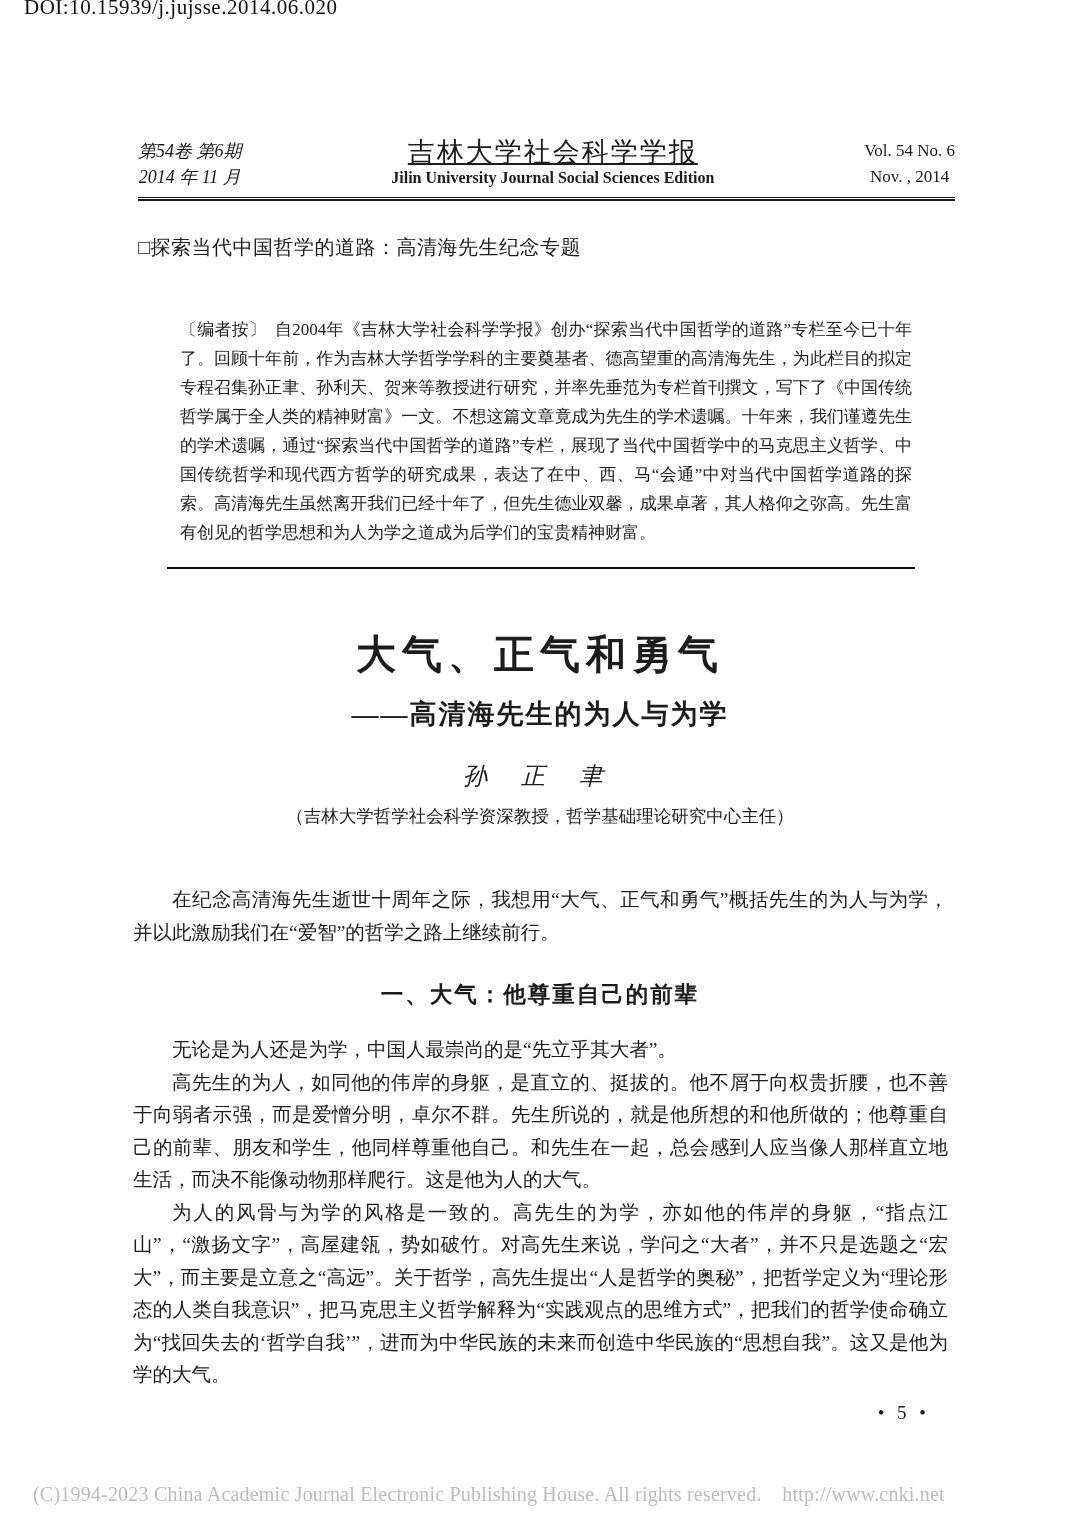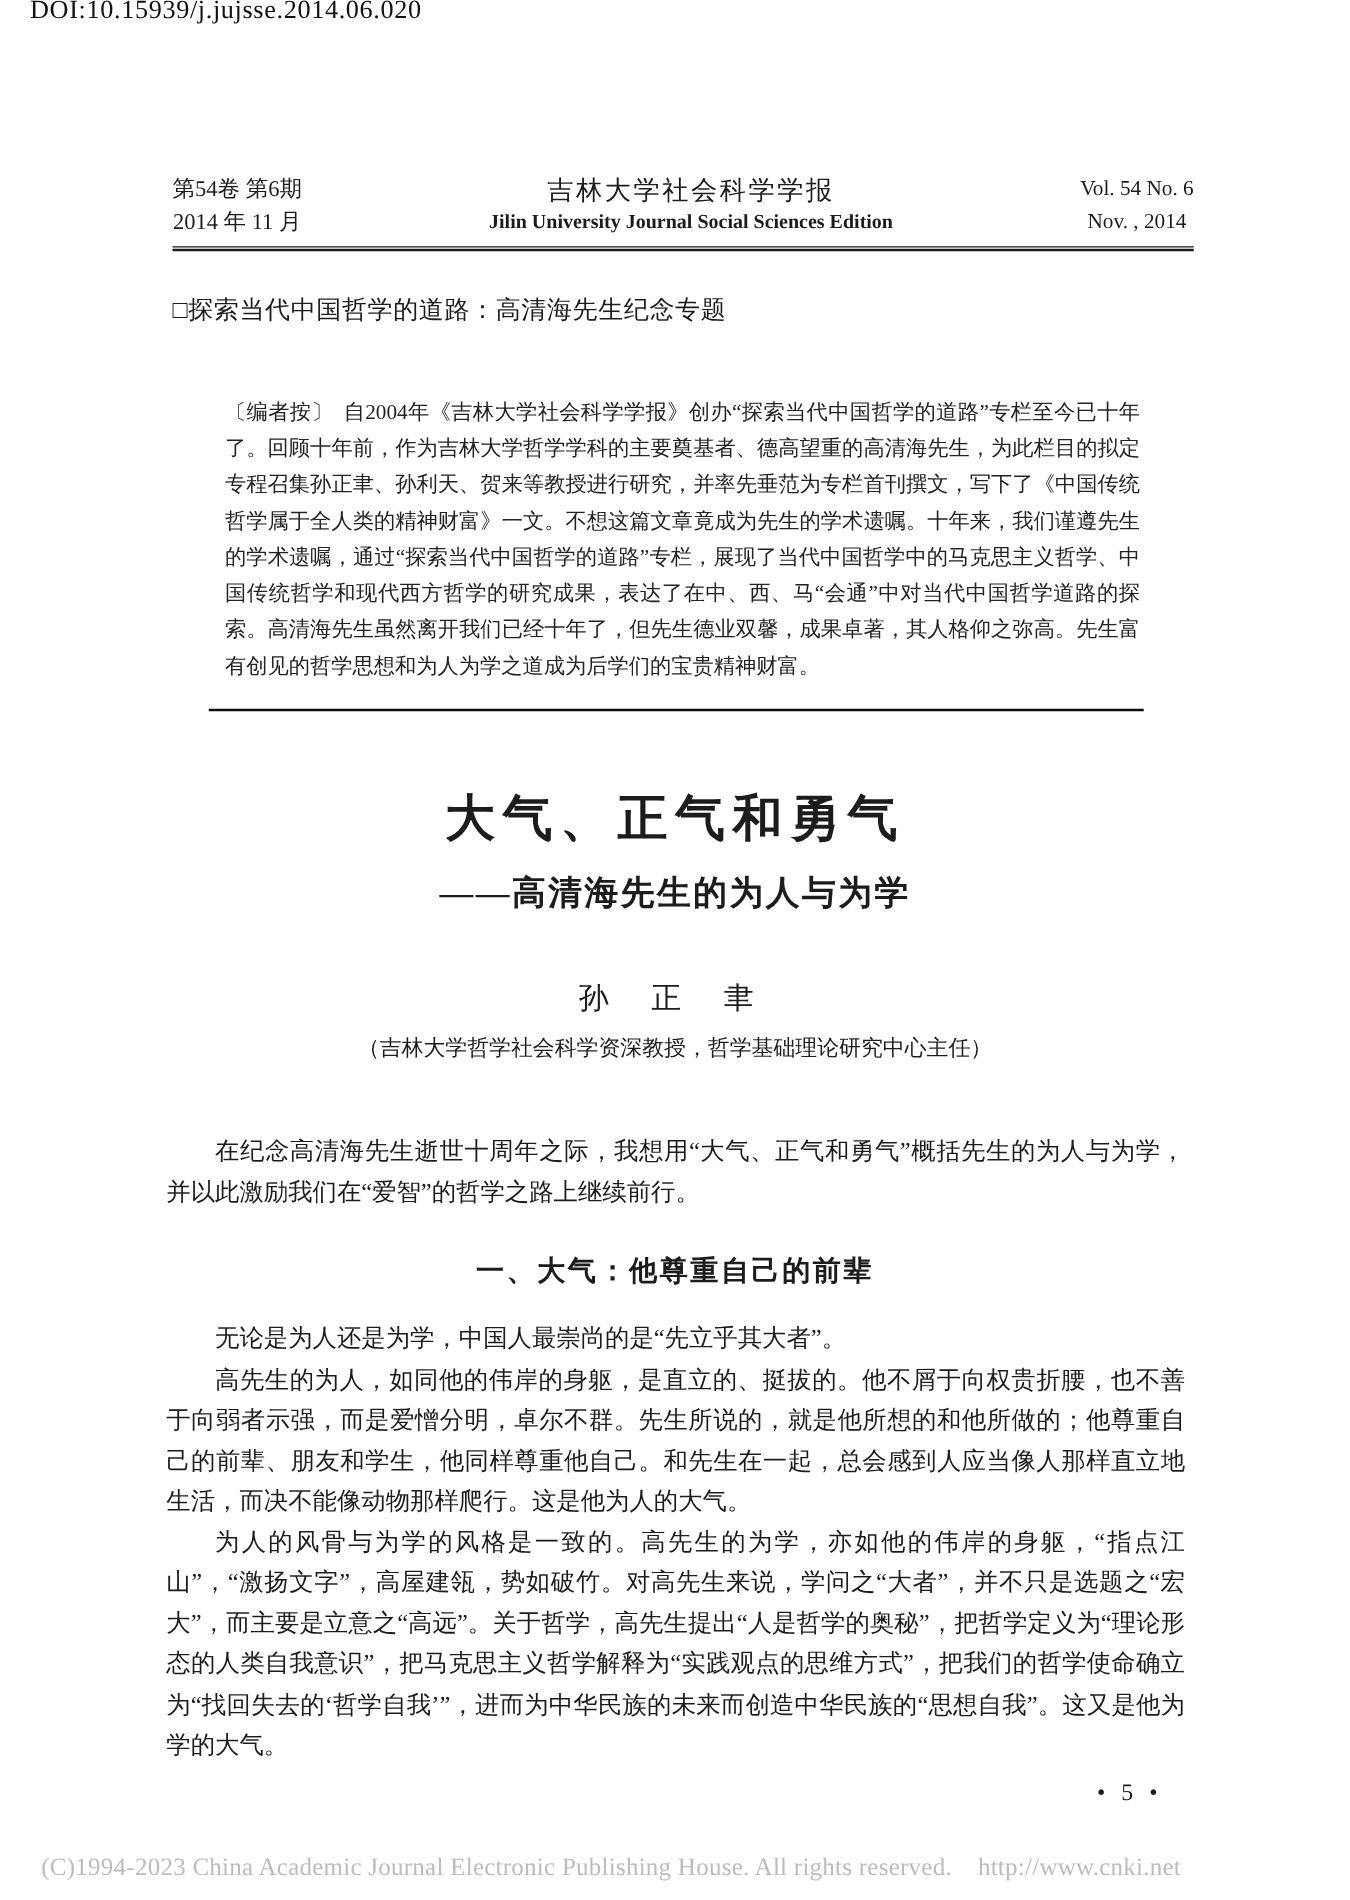--- a/index.html
+++ b/index.html
@@ -14,24 +14,24 @@
     overflow:hidden;
   }
   .doi {
     position:absolute; top:-5px; left:24px;
     font-size:21px; letter-spacing:0.5px; color:#111;
   }
   .header {
     display:flex; justify-content:space-between; align-items:center;
     margin:138px 125px 0 138px;
   }
-  .h-left { text-align:left; font-size:18px; line-height:26px; }
+  .h-left { text-align:left; font-size:18px; line-height:26px;font-style:italic; }
   .h-left .l2 { text-align:center; }
   .h-center { text-align:center; }
-  .h-center .jcn { font-size:21px; letter-spacing:2px; line-height:28px; }
+  .h-center .jcn { font-size:27px; letter-spacing:2px; line-height:28px;text-decoration:underline; }
   .h-center .jen { font-size:16px; line-height:24px;font-weight:bold; }
   .h-right { text-align:center; font-size:17px; line-height:26px; }
   .double-rule {
     margin:7px 125px 0 138px;
     height:4px;
     border-top:1px solid #1a1a1a;
     border-bottom:2px solid #1a1a1a;
   }
   .column-header {
     margin:33px 0 0 138px;
@@ -58,24 +58,25 @@
     letter-spacing:6px;
   }
   .subtitle {
     margin-top:14px;
     text-align:center;
     font-size:27px;
     font-weight:bold;
     letter-spacing:2px;
   }
   .author {
-    margin-top:50px;
+    margin-top:28px;
     text-align:center;
     font-size:24px;
     letter-spacing:14px;
+    font-style:italic;
   }
   .affiliation {
     margin-top:12px;
     text-align:center;
     font-size:17.5px;
   }
   .body-para {
     margin:0 132px 0 133px;
     font-size:19.5px;
     line-height:32.5px;

